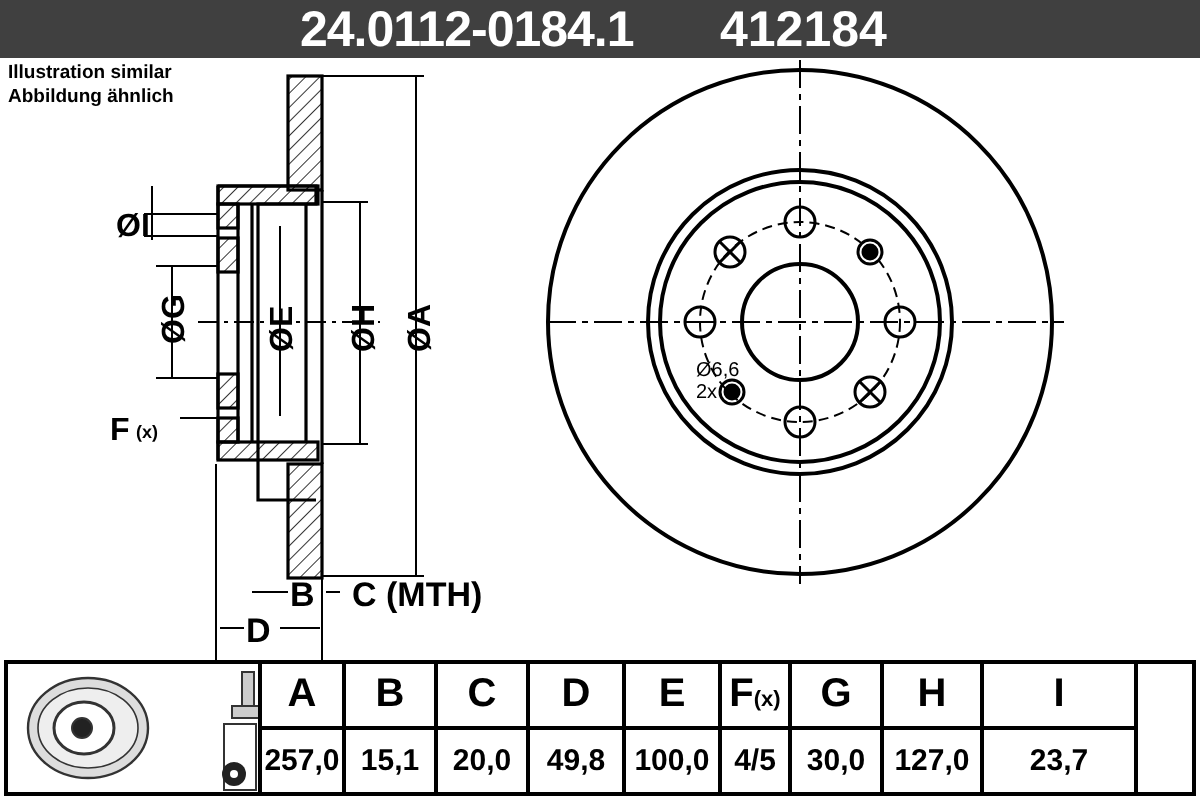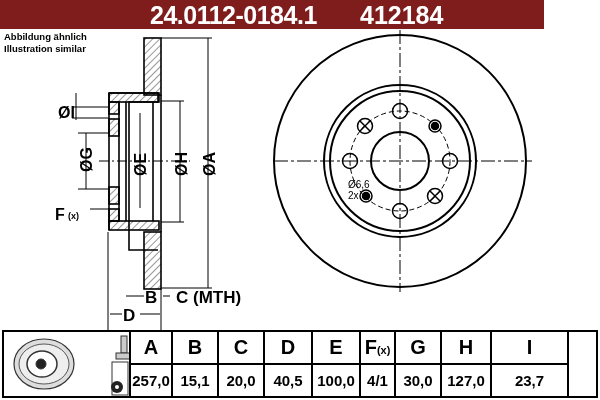--- a/index.html
+++ b/index.html
@@ -1,17 +1,17 @@
 <!DOCTYPE html>
 <html><head>
 <meta charset="utf-8">
 <style>
   html,body{margin:0;padding:0;background:#fff;}
   body{width:600px;height:400px;position:relative;overflow:hidden;font-family:"Liberation Sans",sans-serif;}
-  .header{position:absolute;left:0;top:0;width:544px;height:29px;background:#7f1d1d;color:#fff;}
+  .header{position:absolute;left:0;top:0;width:600px;height:29px;background:#404040;color:#fff;}
   .header .pn{position:absolute;left:150px;top:1px;font-size:25px;font-weight:bold;letter-spacing:-0.5px;line-height:28px;}
   .header .sn{position:absolute;left:360px;top:1px;font-size:25px;font-weight:bold;line-height:28px;}
   .note{position:absolute;left:4px;top:31px;font-size:9.5px;font-weight:bold;line-height:12px;color:#000;}
   svg.drawing{position:absolute;left:0;top:0;}
   .spec{position:absolute;left:2px;top:330px;width:596px;height:68px;border:2px solid #000;box-sizing:border-box;}
   .thumb{position:absolute;left:0;top:0;width:125px;height:64px;border-right:2px solid #000;}
   table.vals{position:absolute;left:127px;top:0;border-collapse:collapse;height:64px;}
   table.vals td{border:2px solid #000;text-align:center;font-weight:bold;padding:0;}
   table.vals tr.h td{font-size:20px;height:31px;}
   table.vals tr.v td{font-size:15px;height:31px;margin-top:35px;}
@@ -22,22 +22,22 @@
 </style>
 </head>
 <body>
 
 <div class="header">
   <span class="pn">24.0112-0184.1</span>
   <span class="sn">412184</span>
 </div>
 
 <div class="note">
+  <div>Illustration similar</div>
   <div>Abbildung ähnlich</div>
-  <div>Illustration similar</div>
 </div>
 
 <svg class="drawing" width="600" height="330" viewBox="0 0 600 330">
   <defs>
     <pattern id="hatch" width="5" height="5" patternUnits="userSpaceOnUse" patternTransform="rotate(45)">
       <line x1="0" y1="0" x2="0" y2="5" stroke="#000" stroke-width="0.8"></line>
     </pattern>
   </defs>
 
   <g stroke="#000" fill="none" stroke-width="1.6">
@@ -166,22 +166,22 @@
       <td style="width:46px">E</td>
       <td style="width:33px" class="fx"><span>F</span><small>(x)</small></td>
       <td style="width:44px">G</td>
       <td style="width:48px">H</td>
       <td style="width:75px">I</td>
     </tr>
     <tr class="v">
       <td>257,0</td>
       <td>15,1</td>
       <td>20,0</td>
-      <td>40,5</td>
+      <td>49,8</td>
       <td>100,0</td>
-      <td>4/1</td>
+      <td>4/5</td>
       <td>30,0</td>
       <td>127,0</td>
       <td>23,7</td>
     </tr>
   </tbody>
     </table>
 </div>
 
 </body></html>

